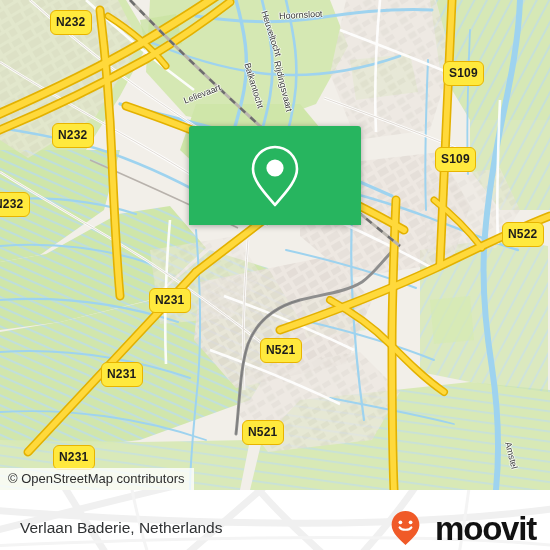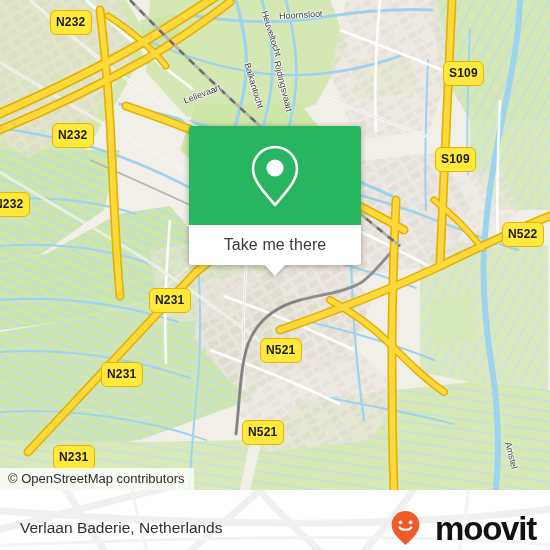--- a/index.html
+++ b/index.html
@@ -354,24 +354,20 @@
       </div>
 
     <div id="callout">
       <div id="callout-top">
         <svg width="56" height="66" viewBox="0 0 56 66">
           <path d="M28 4 C15.8 4 6 13.8 6 26 C6 38 18 50 28 62
                    C38 50 50 38 50 26 C50 13.8 40.2 4 28 4 Z" fill="none" stroke="#ffffff" stroke-width="2.6" stroke-linejoin="round"></path>
           <circle cx="28" cy="25" r="8.6" fill="#ffffff"></circle>
         </svg>
       </div>
-      <div id="callout-bottom">
-        <span id="callout-label">Take me there</span>
-        <div id="callout-tail"></div>
-      </div>
     </div>
 
     <div id="osm-attrib">© OpenStreetMap contributors</div>
   </div>
 
   <div id="footer">
     <svg id="footer-bg" width="550" height="60" viewBox="0 0 550 60">
       <rect width="550" height="60" fill="#ffffff"></rect>
       <g stroke="#f0f0f0" fill="none" stroke-width="7" stroke-linecap="round">
         <path d="M-10,42 C60,24 130,6 200,-10"></path>

